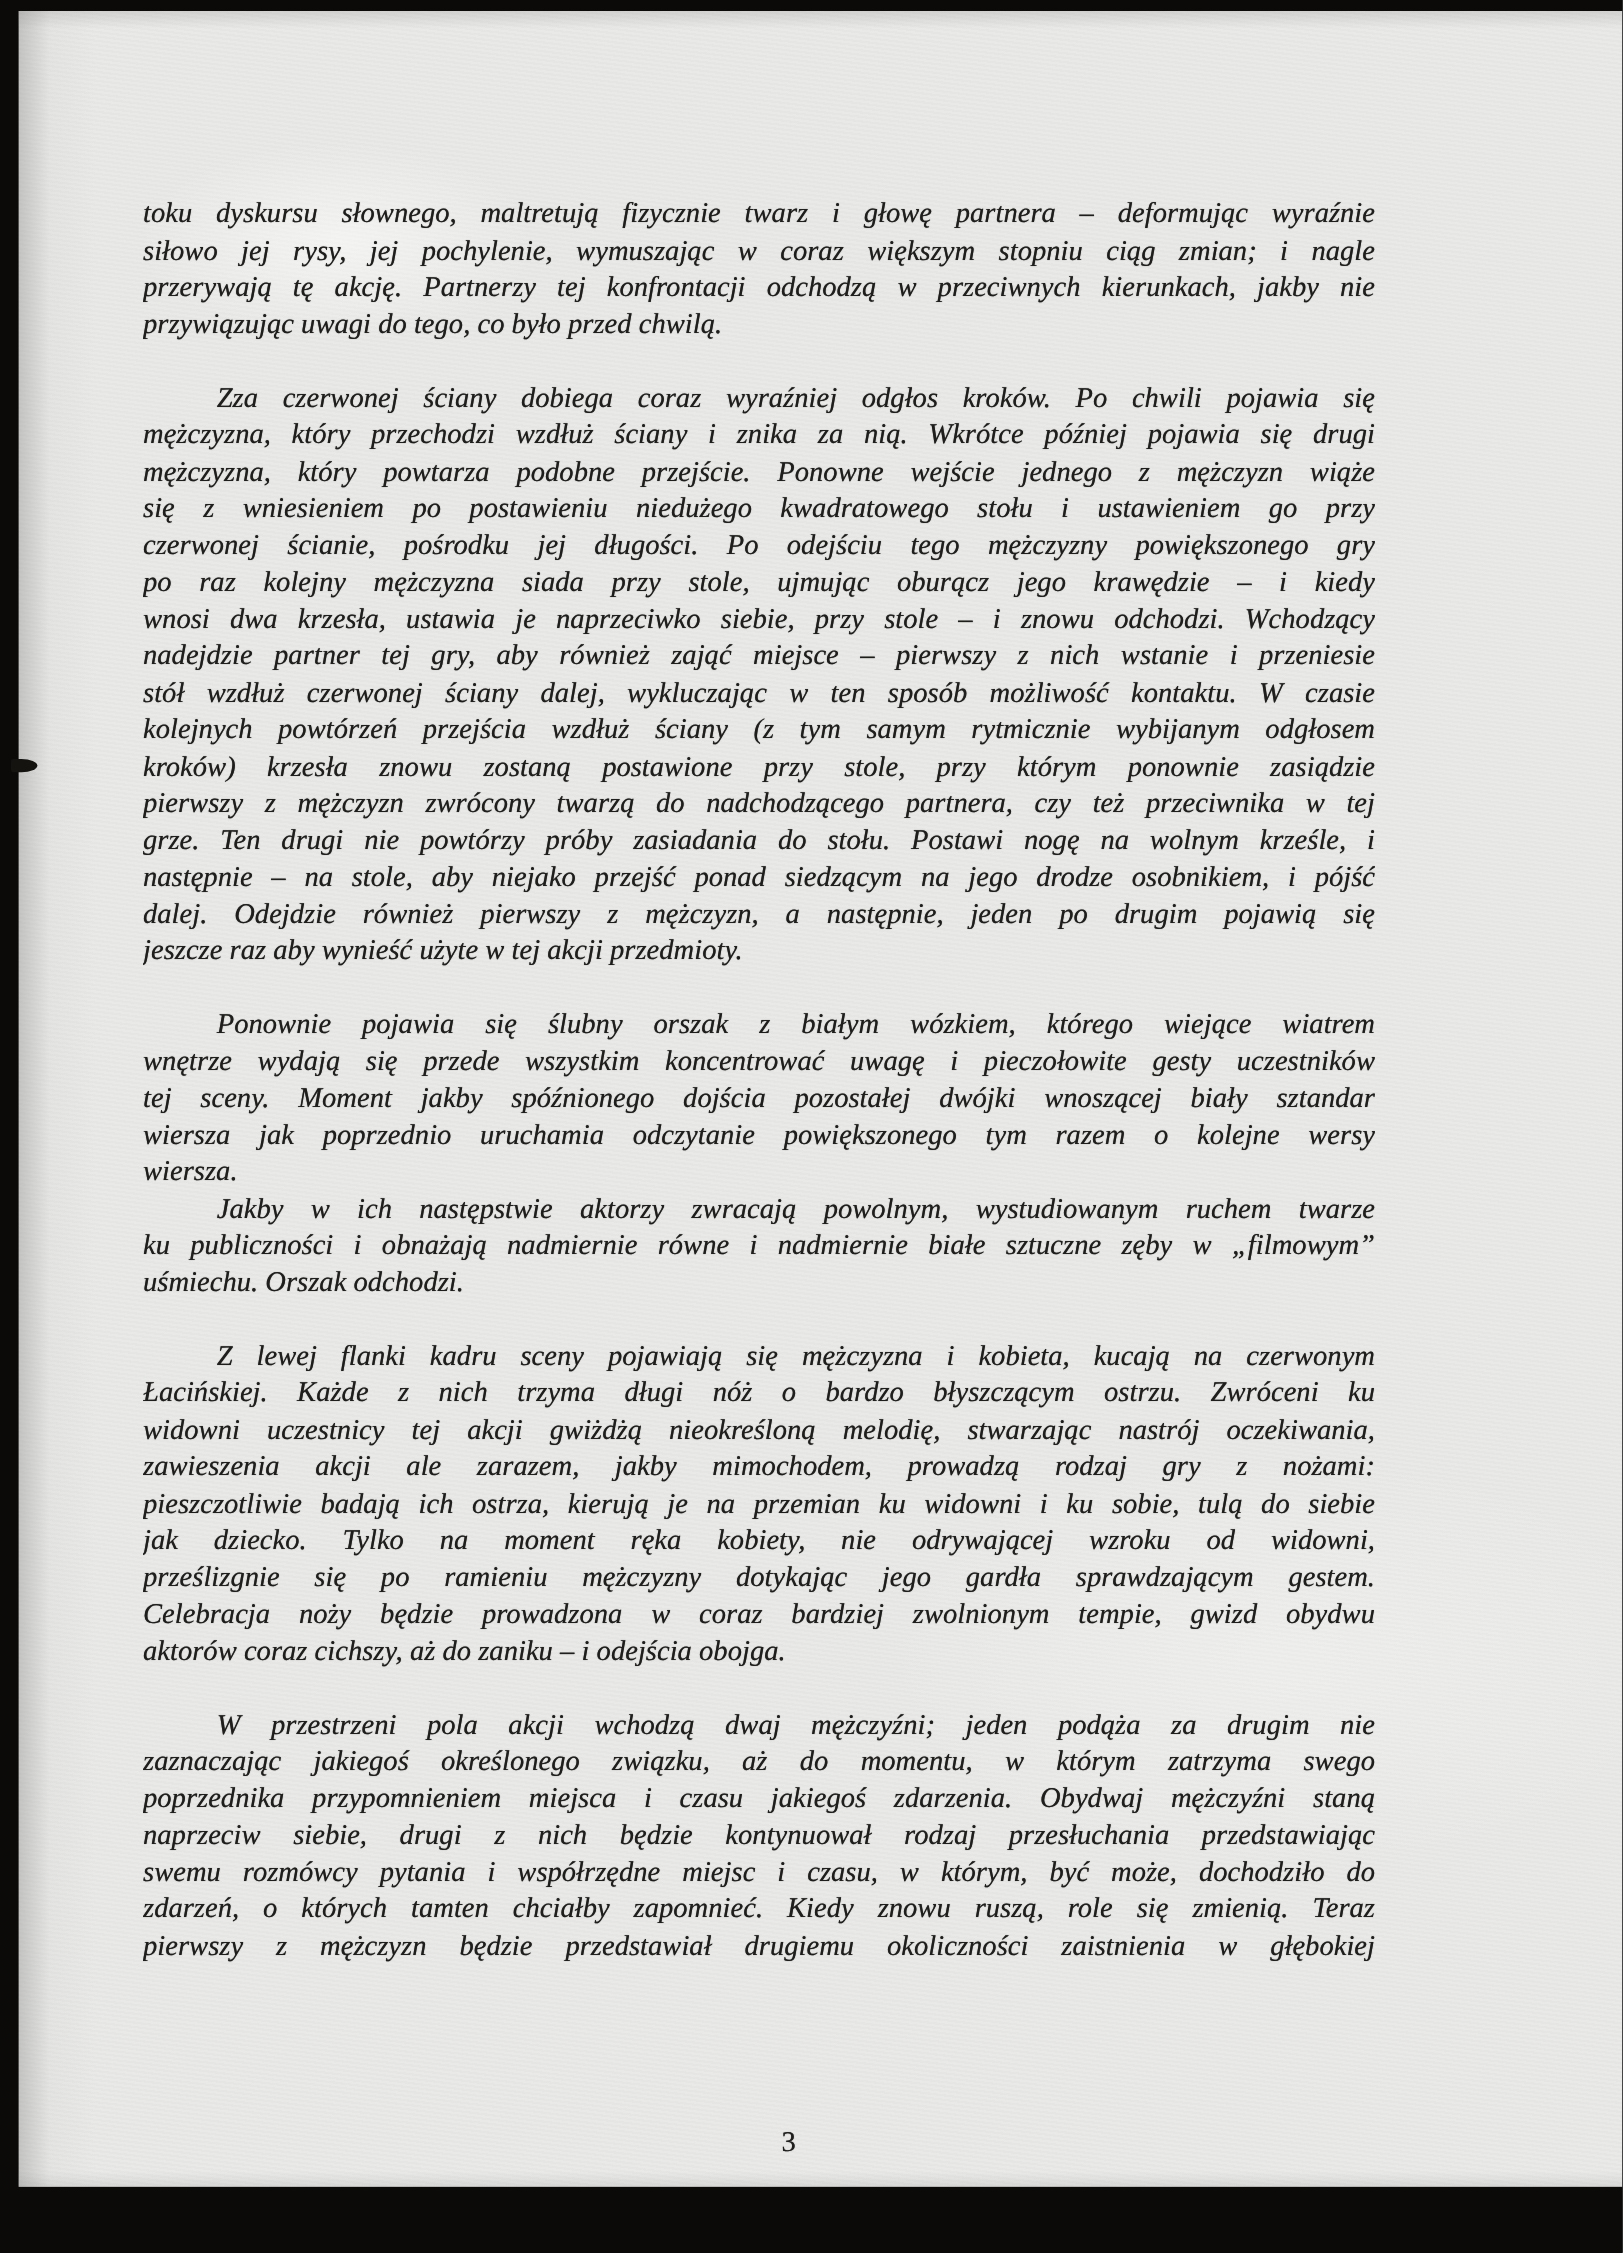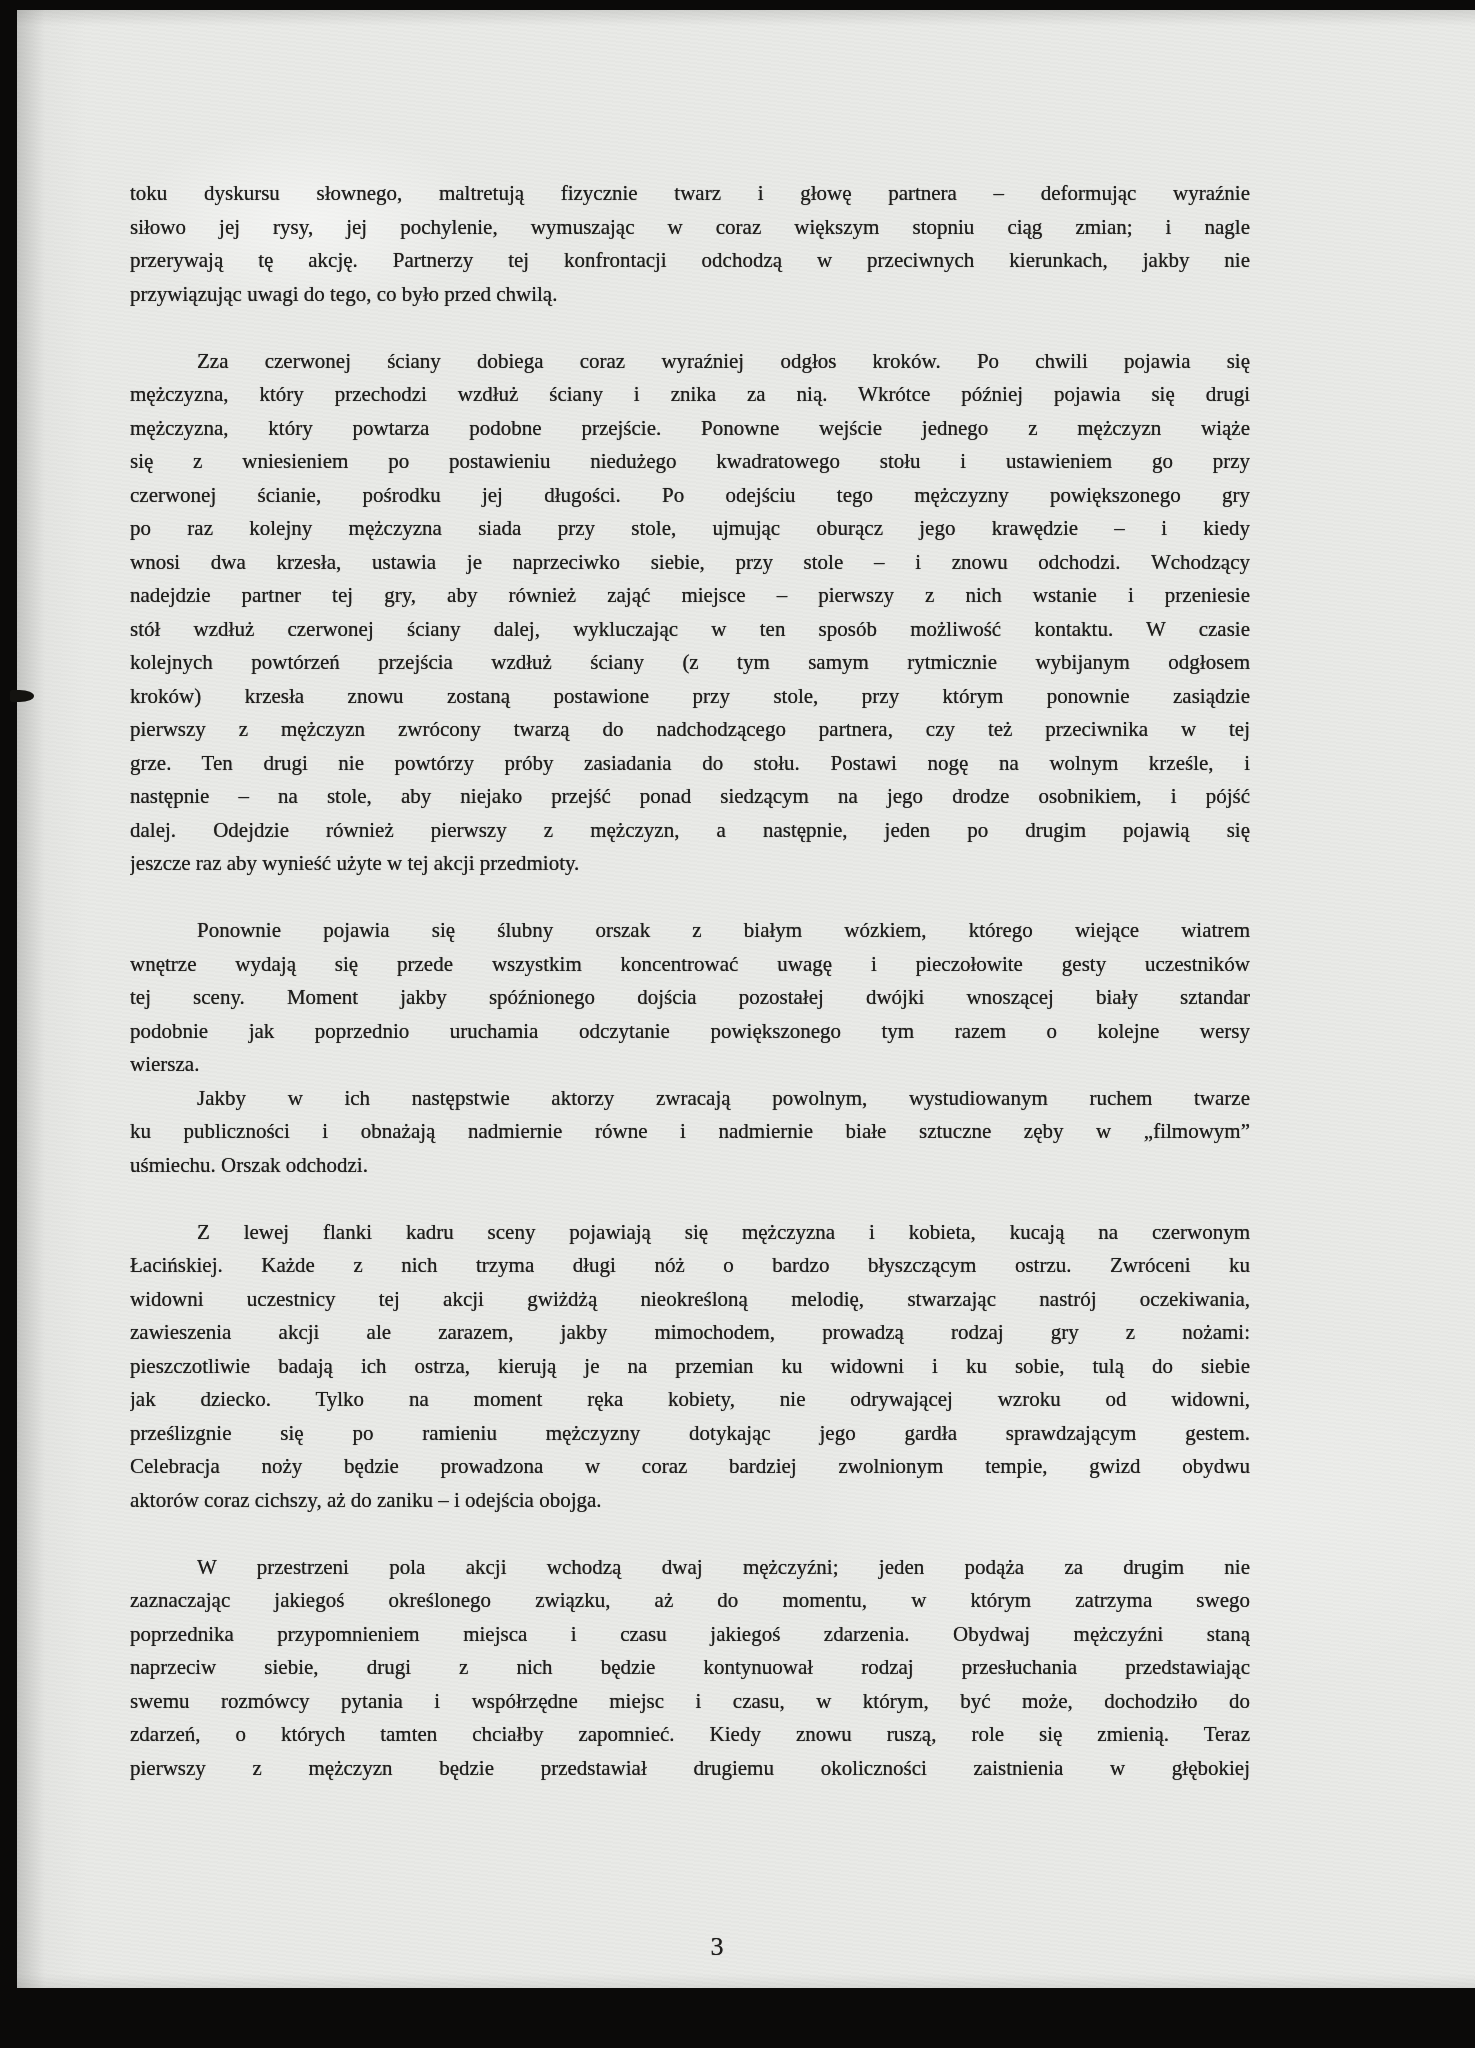--- a/index.html
+++ b/index.html
@@ -37,24 +37,25 @@
     width: 24px;
     height: 12px;
     background: #141310;
     border-radius: 2px 60% 60% 2px / 2px 50% 50% 2px;
   }
   .text-block {
     position: absolute;
     left: 113px;
     top: 167px;
     width: 1120px;
-    font-size: 21px;
+    font-size: 26px;
     line-height: 33.5px;
     color: #1f1e1c;
     text-shadow: 0 0 0.7px rgba(30,29,27,0.85);
+    font-style: italic;
   }
   .para { margin: 0; }
   .para.gap { margin-top: 33.5px; }
   .line {
     height: 33.5px;
     overflow: hidden;
     text-align: justify;
     text-align-last: justify;
     white-space: normal;
   }
@@ -99,21 +100,21 @@
           <div class="line">pierwszy z mężczyzn zwrócony twarzą do nadchodzącego partnera, czy też przeciwnika w tej</div>
           <div class="line">grze. Ten drugi nie powtórzy próby zasiadania do stołu. Postawi nogę na wolnym krześle, i</div>
           <div class="line">następnie – na stole, aby niejako przejść ponad siedzącym na jego drodze osobnikiem, i pójść</div>
           <div class="line">dalej. Odejdzie również pierwszy z mężczyzn, a następnie, jeden po drugim pojawią się</div>
           <div class="line last">jeszcze raz aby wynieść użyte w tej akcji przedmioty.</div>
         </div>
         <div class="para gap">
           <div class="line indent">Ponownie pojawia się ślubny orszak z białym wózkiem, którego wiejące wiatrem</div>
           <div class="line">wnętrze wydają się przede wszystkim koncentrować uwagę i pieczołowite gesty uczestników</div>
           <div class="line">tej sceny. Moment jakby spóźnionego dojścia pozostałej dwójki wnoszącej biały sztandar</div>
-          <div class="line">podobnie jak poprzednio uruchamia odczytanie powiększonego tym razem o kolejne wersy</div>
+          <div class="line">wiersza jak poprzednio uruchamia odczytanie powiększonego tym razem o kolejne wersy</div>
           <div class="line last">wiersza.</div>
         </div>
         <div class="para">
           <div class="line indent">Jakby w ich następstwie aktorzy zwracają powolnym, wystudiowanym ruchem twarze</div>
           <div class="line">ku publiczności i obnażają nadmiernie równe i nadmiernie białe sztuczne zęby w „filmowym”</div>
           <div class="line last">uśmiechu. Orszak odchodzi.</div>
         </div>
         <div class="para gap">
           <div class="line indent">Z lewej flanki kadru sceny pojawiają się mężczyzna i kobieta, kucają na czerwonym</div>
           <div class="line">Łacińskiej. Każde z nich trzyma długi nóż o bardzo błyszczącym ostrzu. Zwróceni ku</div>

